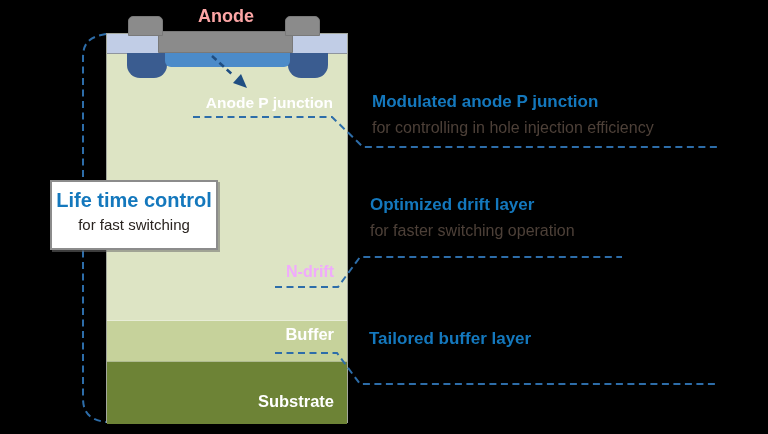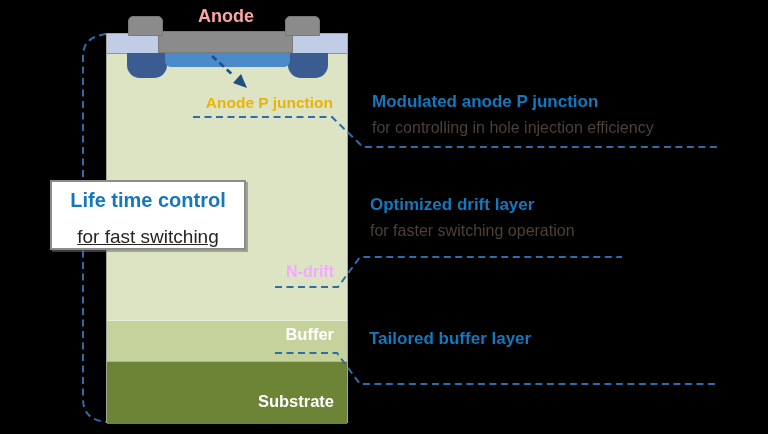--- a/index.html
+++ b/index.html
@@ -26,32 +26,32 @@
         background:var(--junction-blue,#4c8bc9);border-radius:0 0 6px 6px;}
   
   .metal{position:absolute;background:var(--metal-gray,#8b8b8b);border:1px solid #797979;box-sizing:border-box;}
   .metal.bar{left:158px;top:31px;width:135px;height:22px;border-radius:2px 2px 0 0;}
   .metal.bump{top:16px;width:35px;height:20px;border-radius:5px 5px 0 0;}
   .metal.bump.l{left:128px;}
   .metal.bump.r{left:285px;}
   
   .txt{position:absolute;line-height:1.12;}
   .anode-label{left:186px;top:6px;width:80px;text-align:center;font-size:18px;font-weight:bold;color:#fca5a5;}
-  .apj-label{left:193px;top:94px;width:140px;text-align:right;font-size:15.5px;font-weight:bold;color:#eab308;}
+  .apj-label{left:193px;top:94px;width:140px;text-align:right;font-size:15.5px;font-weight:bold;color:#ffffff;}
   .ndrift-label{left:250px;top:263px;width:84px;text-align:right;font-size:16px;font-weight:bold;color:#f0abfc;}
   .buffer-label{left:250px;top:325px;width:84px;text-align:right;font-size:16.5px;font-weight:bold;color:#fff;}
   .substrate-label{left:230px;top:392px;width:104px;text-align:right;font-size:16.5px;font-weight:bold;color:#fff;}
   
   .lifetime-box{
-    position:absolute;left:50px;top:180px;width:196px;height:70px;background:#fff;
+    position:absolute;left:50px;top:180px;width:168px;height:70px;background:#fff;
     border:2px solid #8c8c8c;box-sizing:border-box;text-align:center;z-index:4;
     box-shadow:2px 2px 0 rgba(110,110,110,.55);
   }
   .lifetime-box .t1{margin-top:7px;font-size:20px;font-weight:bold;color:var(--accent-blue,#1478bd);}
-  .lifetime-box .t2{margin-top:14px;font-size:19px;color:#29231f;text-decoration:underline;}
+  .lifetime-box .t2{margin-top:4px;font-size:15px;color:#29231f;}
   
   .ann{position:absolute;width:370px;}
   .ann .title{font-size:17px;font-weight:bold;color:var(--accent-blue,#1478bd);line-height:1.1;}
   .ann .sub{font-size:16px;color:var(--subtitle-gray,#4d4038);margin-top:7px;line-height:1.1;}
   .ann1{left:372px;top:93px;}
   .ann2{left:370px;top:196px;}
   .ann3{left:369px;top:330px;}
   
   svg.overlay{position:absolute;left:0;top:0;z-index:3;pointer-events:none;}
 </style>

